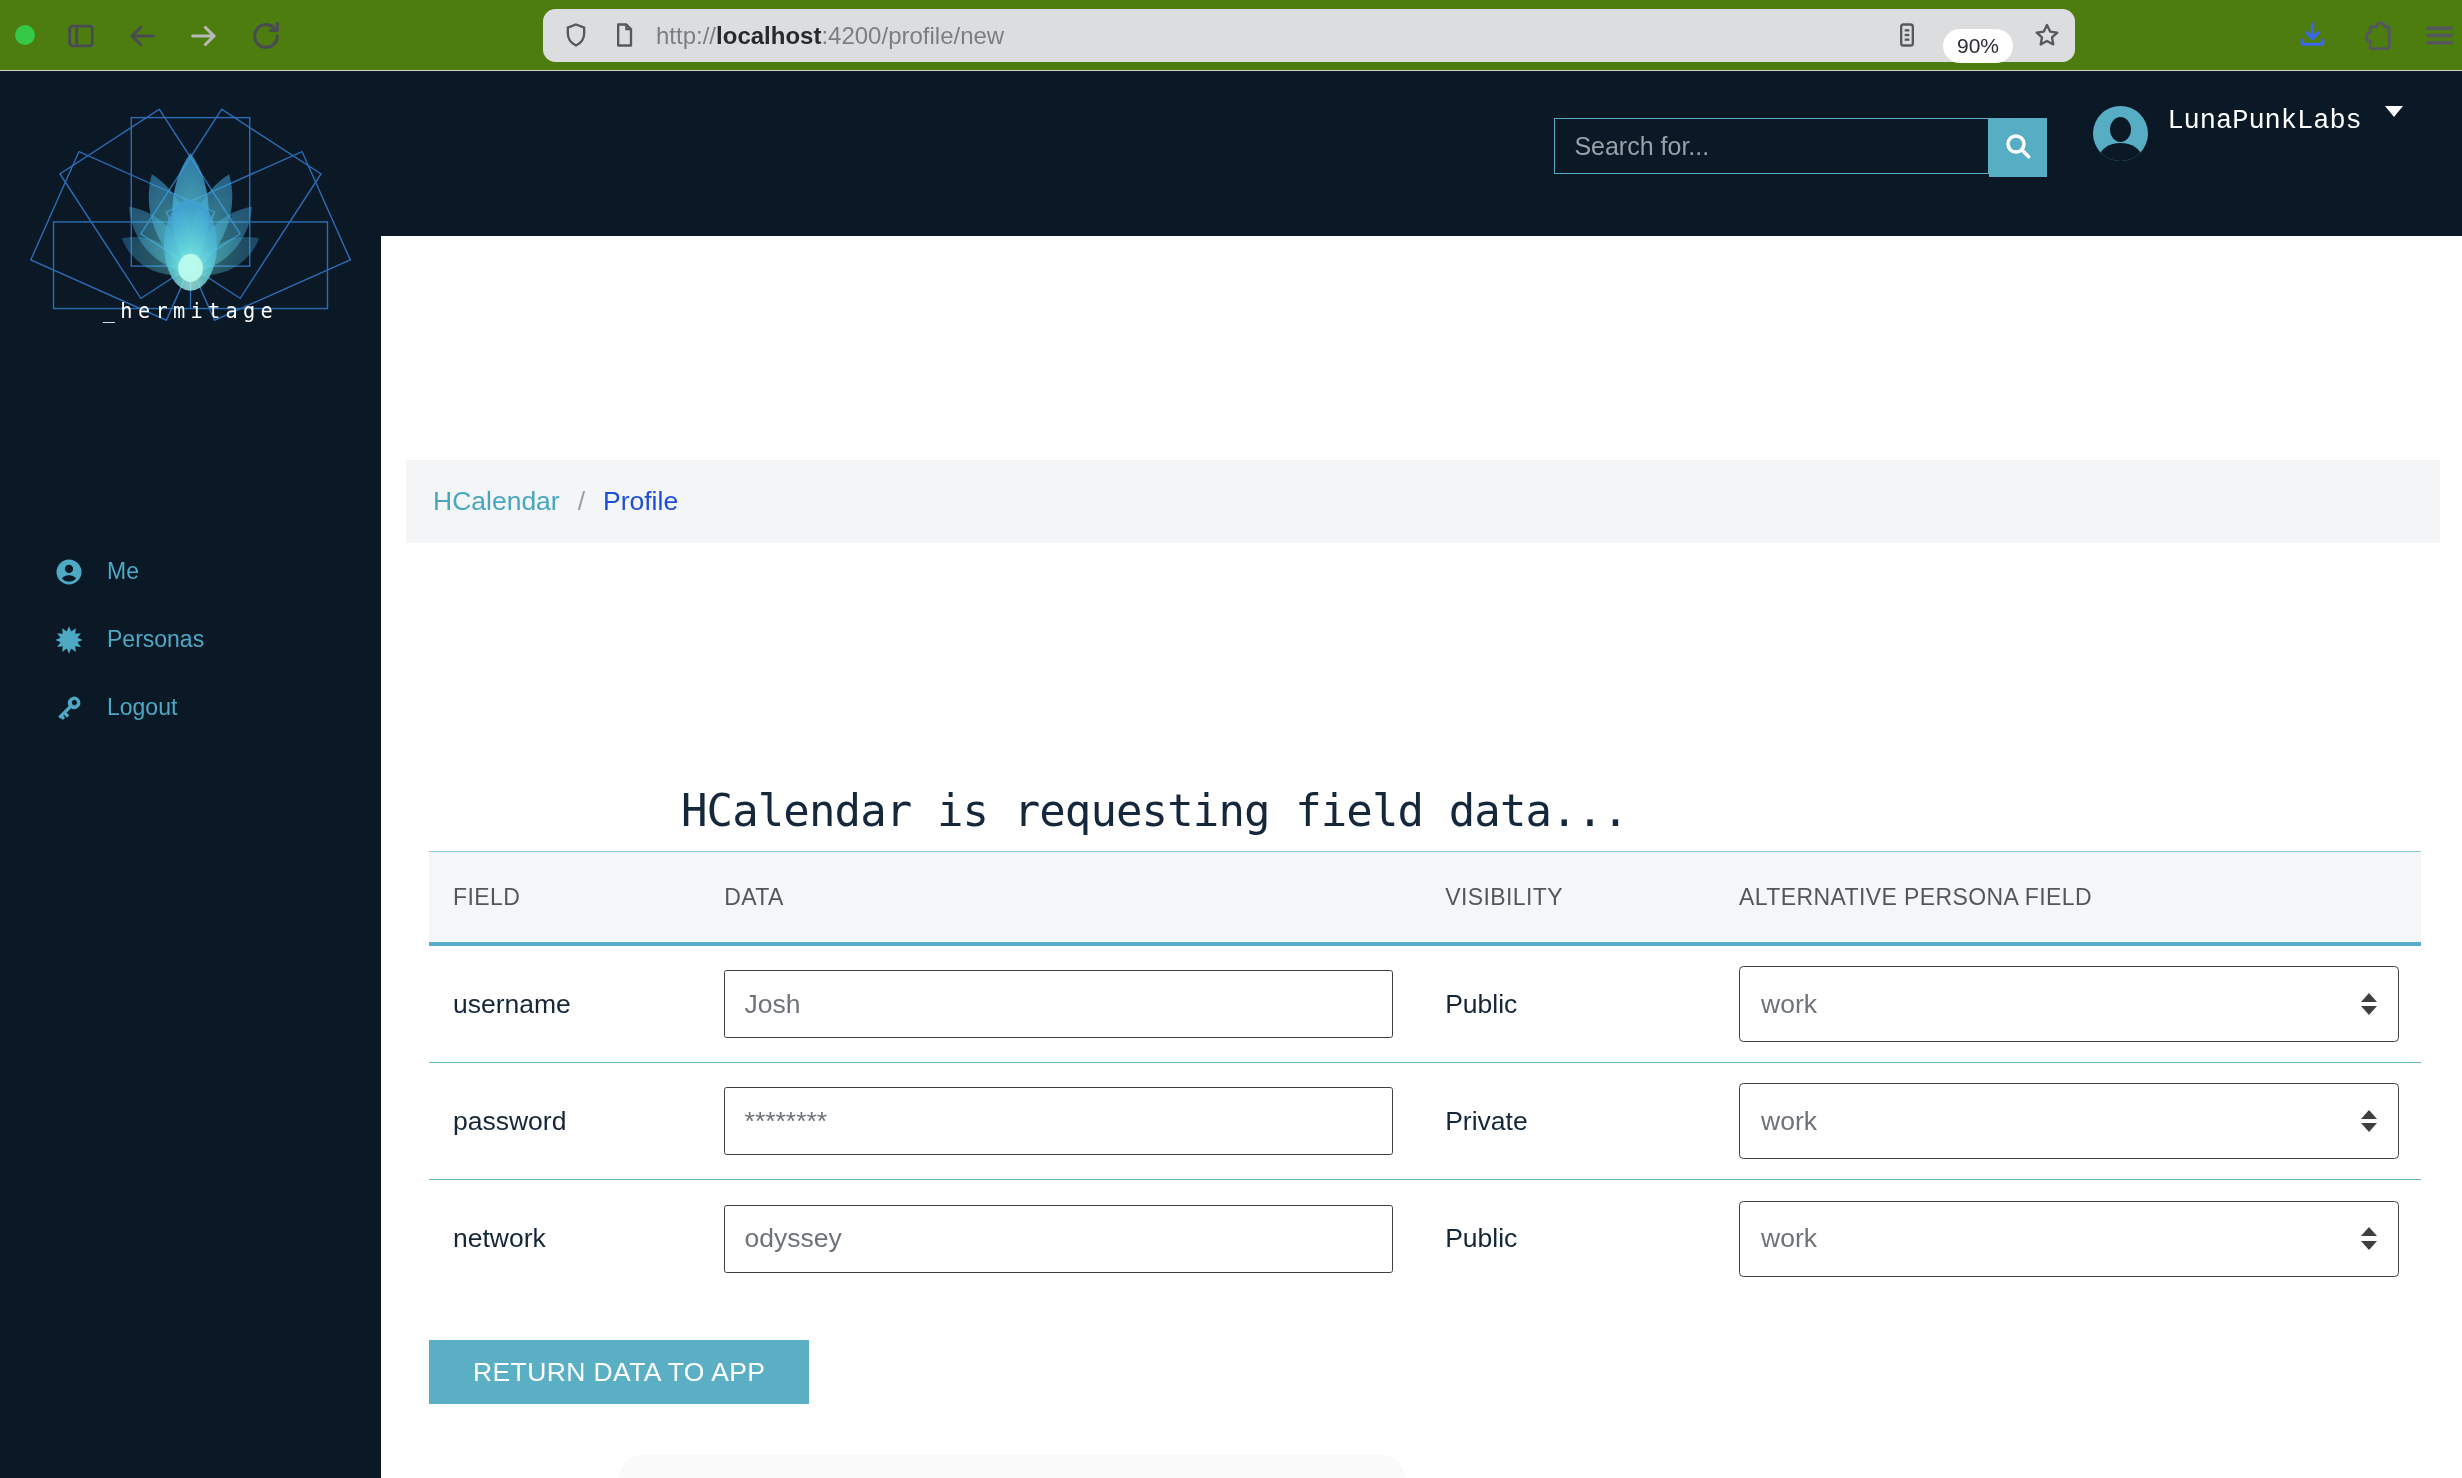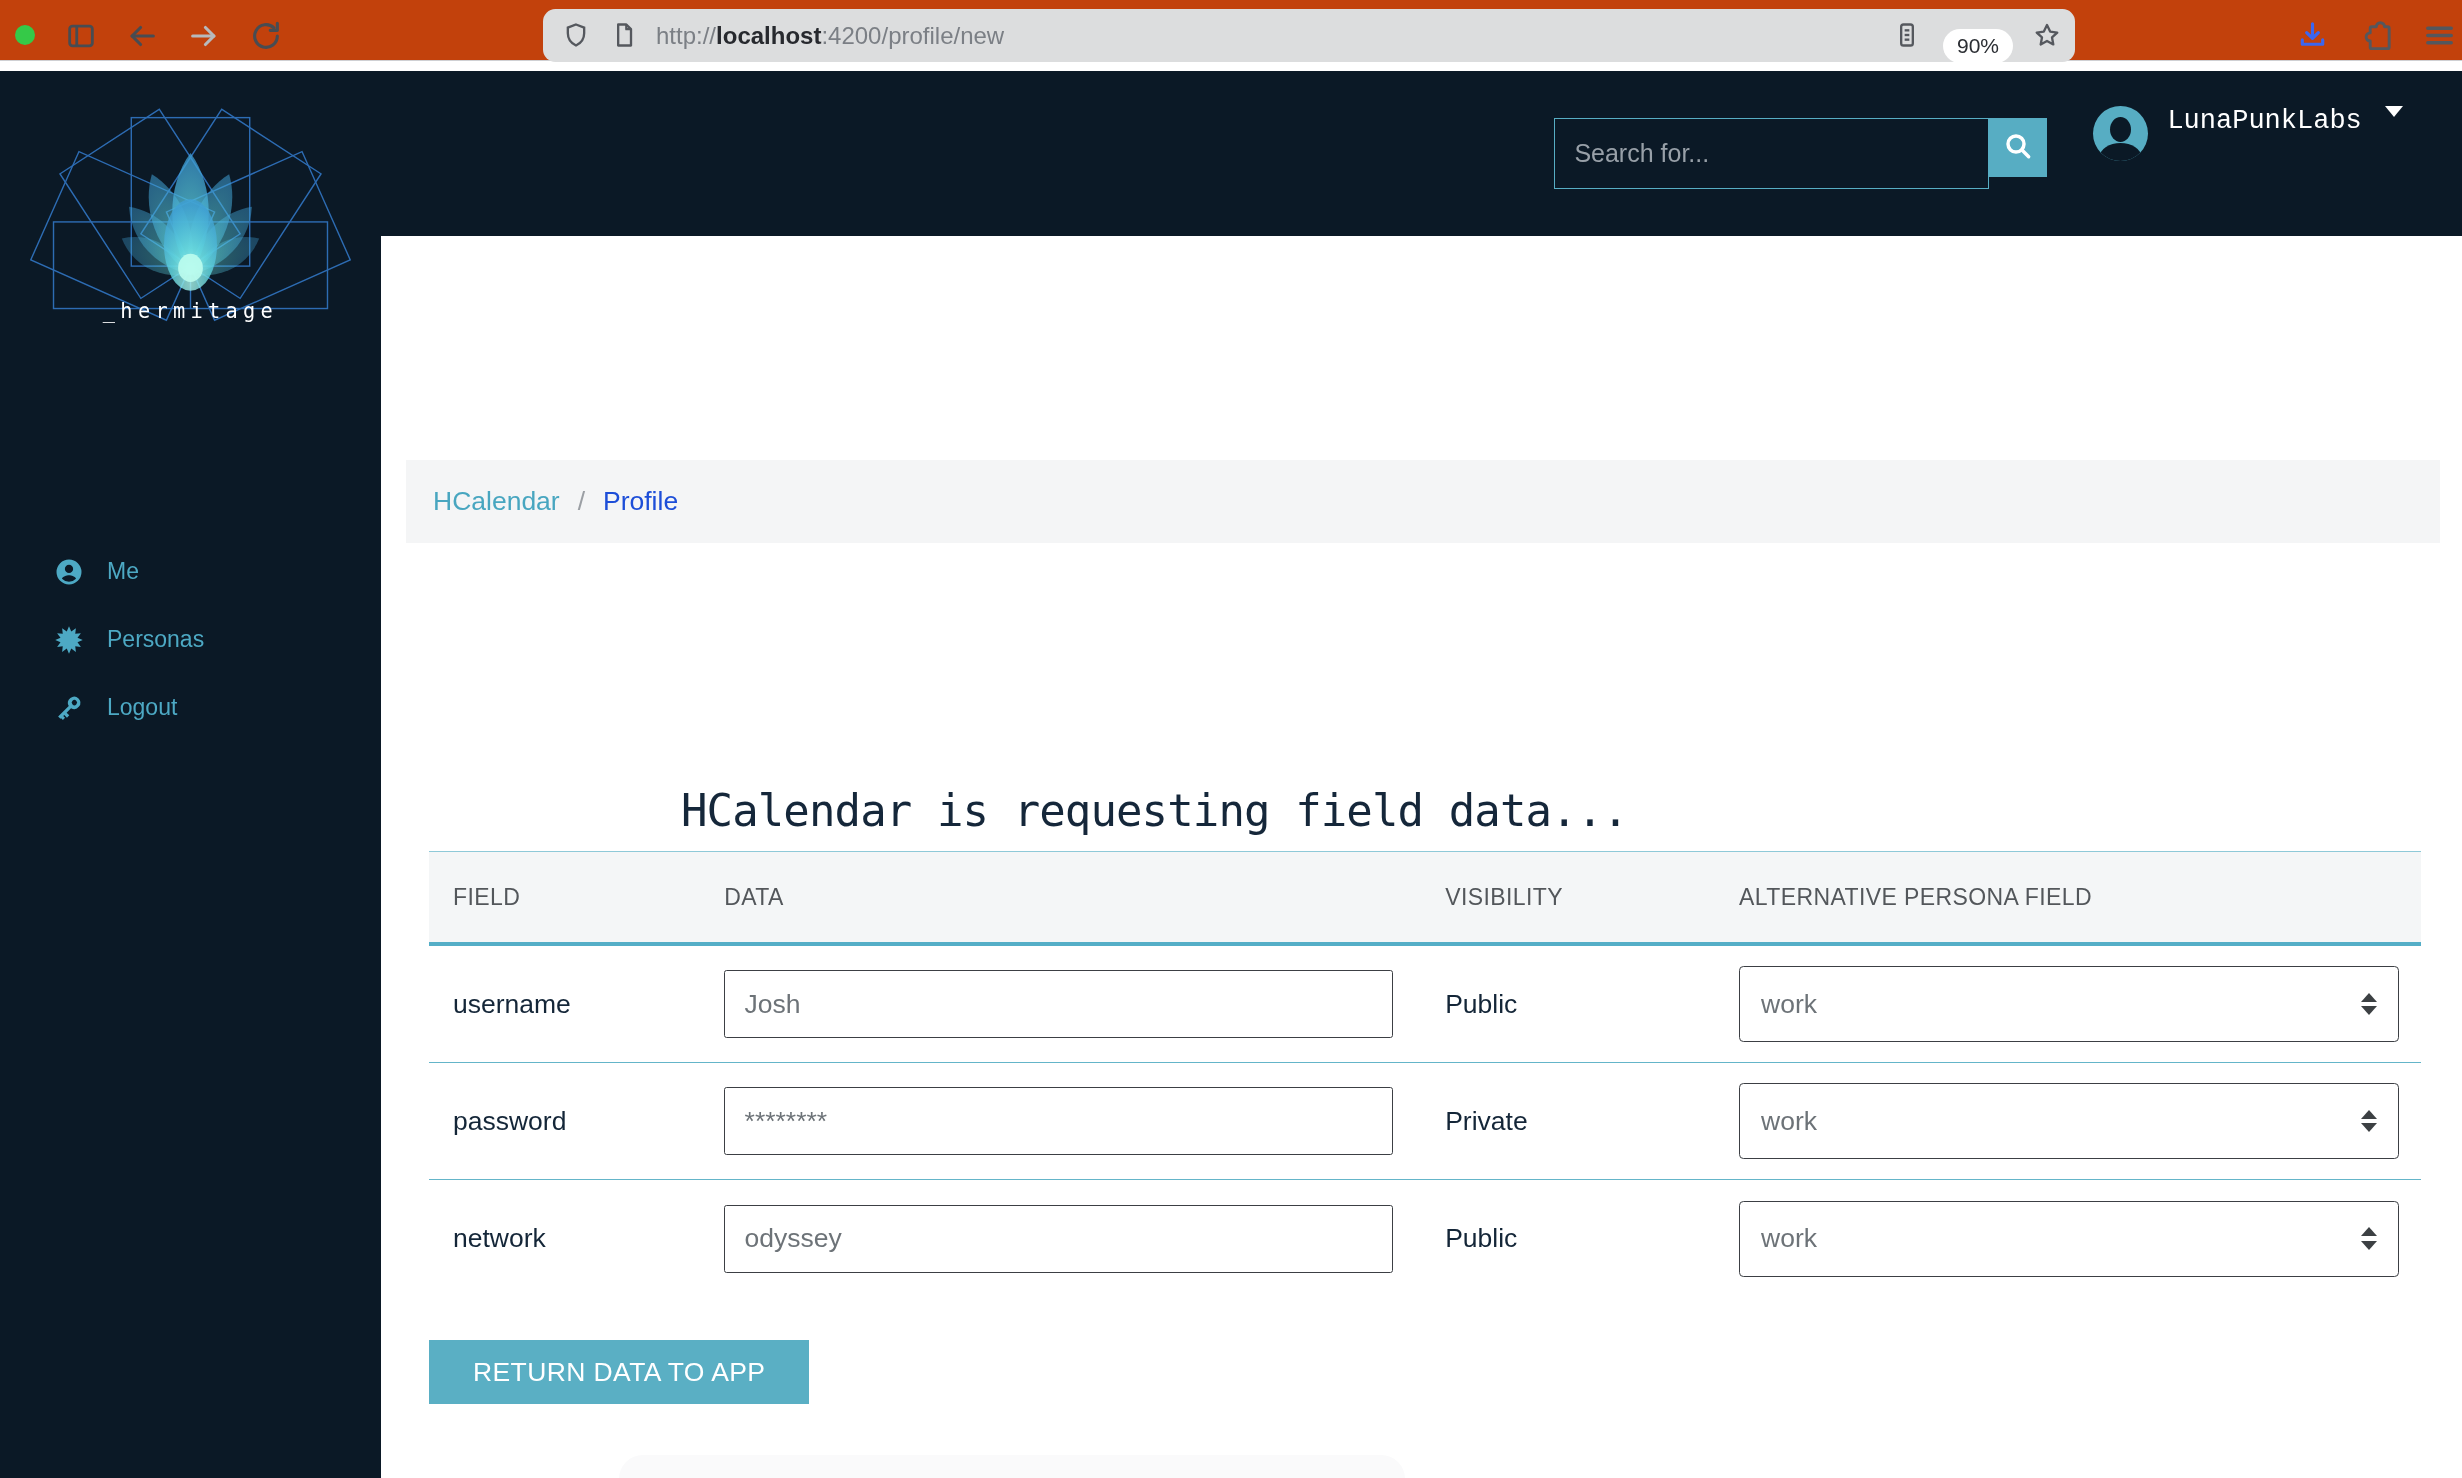--- a/index.html
+++ b/index.html
@@ -1,40 +1,40 @@
 <!DOCTYPE html>
 <html style="font-size:14px"><head>
 <meta charset="utf-8">
 <style>
   * { margin:0; padding:0; box-sizing:border-box; }
   html,body { background:#fff; }
   body { font-family:"Liberation Sans", sans-serif; }
   #screen { position:relative; width:2462px; height:1478px; overflow:hidden; background:#fff; }
 
   
-  .chrome { position:absolute; left:0; top:0; width:2462px; height:61px; background:#c2410c; border-bottom:0.9px solid #cfd0d3; }
+  .chrome { position:absolute; left:0; top:0; width:2462px; height:71px; background:#4d7c0f; border-bottom:0.9px solid #cfd0d3; }
   .traffic { position:absolute; left:15px; top:25px; width:20.3px; height:20.3px; border-radius:50%; background:#35c948; }
   .chrome-ic { position:absolute; top:18.5px; width:34px; height:34px; color:#484c52; }
   .chrome-ic svg { width:100%; height:100%; }
   .ic-disabled { color:#b7b9bc; }
   .urlbar { position:absolute; left:543px; top:8.8px; width:1532px; height:53px; border-radius:12.4px; background:#dcddde; }
   .urlbar-ic { position:absolute; top:12.4px; width:28px; height:28px; color:#55585e; }
   .urlbar-ic svg { width:100%; height:100%; }
   .url-text { position:absolute; left:113px; top:0; height:53px; line-height:53px; font-size:24px; color:#7b7f85; white-space:nowrap; }
   .url-host { color:#27292e; font-weight:bold; }
   .zoom-pill { position:absolute; right:62px; top:20px; height:34px; padding:0 14px; border-radius:17px; background:#ffffff; font-size:21px; color:#2b2e33; line-height:34px; }
   .chrome-right-ic { position:absolute; top:17.7px; width:35px; height:35px; color:#54575d; }
   .chrome-right-ic svg { width:100%; height:100%; }
 
   
   .topbar { position:absolute; left:0; top:71px; width:2462px; height:165px; background:#0b1926; }
   .sidebar { position:absolute; left:0; top:71px; width:381px; height:1408px; background:#0b1926; }
 
   .search-wrap { position:absolute; left:1554px; top:47px; display:flex; }
-  .search-input { width:435px; height:71px; background:transparent; border:1.8px solid #57adc3; color:#e8ecef; padding:0 19.4px; font-size:25px; font-family:"Liberation Sans", sans-serif; outline:none; }
+  .search-input { width:435px; height:56px; background:transparent; border:1.8px solid #57adc3; color:#e8ecef; padding:0 19.4px; font-size:25px; font-family:"Liberation Sans", sans-serif; outline:none; }
   .search-input::placeholder { color:#98a0a8; }
   .search-btn { width:58px; height:59px; background:#57adc3; border:none; display:flex; align-items:center; justify-content:center; cursor:pointer; }
   .search-btn svg { width:32px; height:32px; }
 
   .user-menu { position:absolute; left:2093px; top:35px; display:flex; align-items:flex-start;font-family:Liberation Mono, monospace; }
   .avatar { width:55px; height:55px; border-radius:50%; background:#57adc3; position:relative; overflow:hidden; }
   .avatar .head { position:absolute; left:17px; top:10.6px; width:21px; height:25px; border-radius:50%; background:#0b1926; }
   .avatar .body { position:absolute; left:7px; top:37px; width:41px; height:26.5px; border-radius:50% 50% 0 0; background:#0b1926; }
   .user-name { margin-left:19.4px; color:#ffffff; font-size:27px; }
   .caret-down { margin-left:23px; width:0; height:0; border-left:9.7px solid transparent; border-right:9.7px solid transparent; border-top:11.5px solid #ffffff; }

